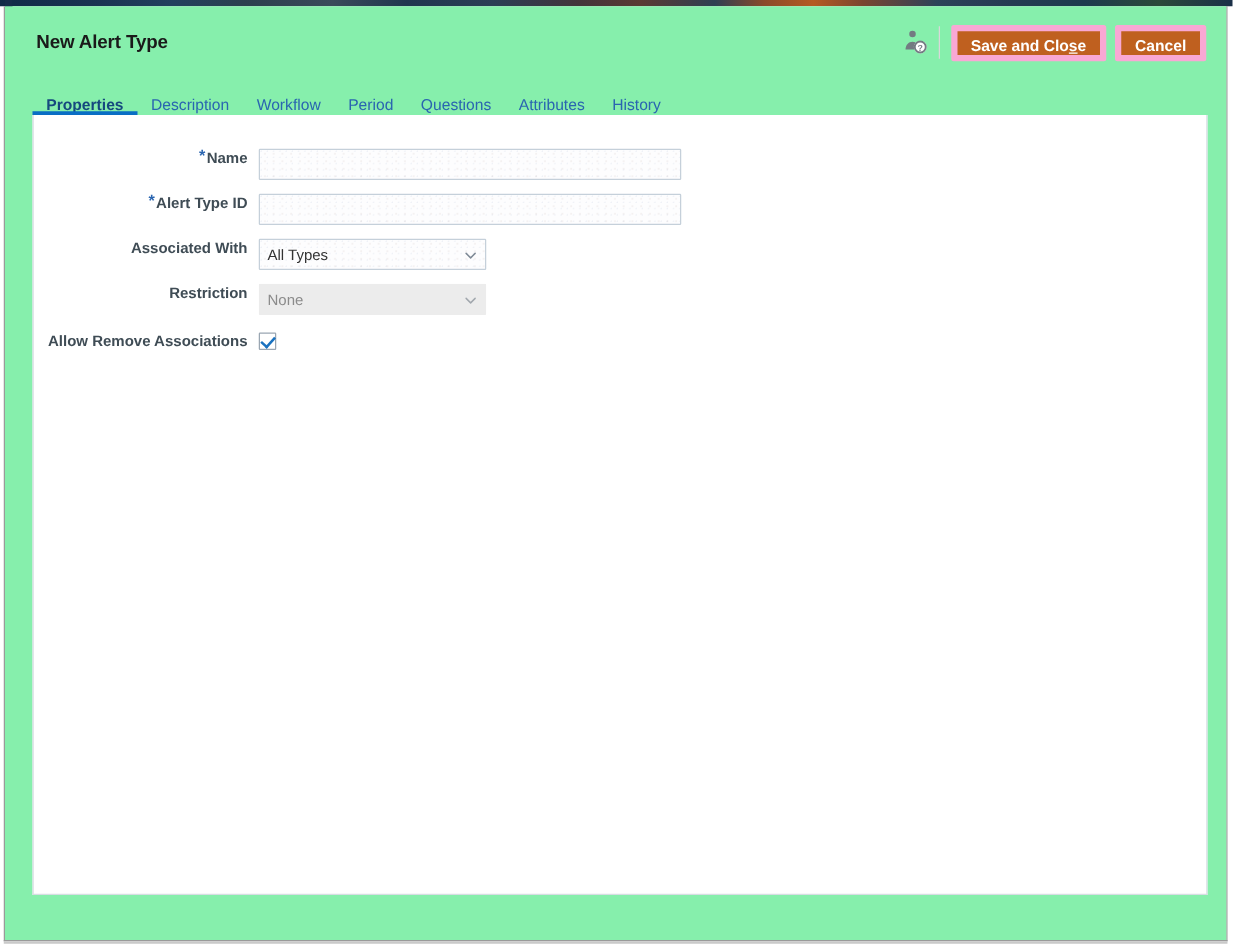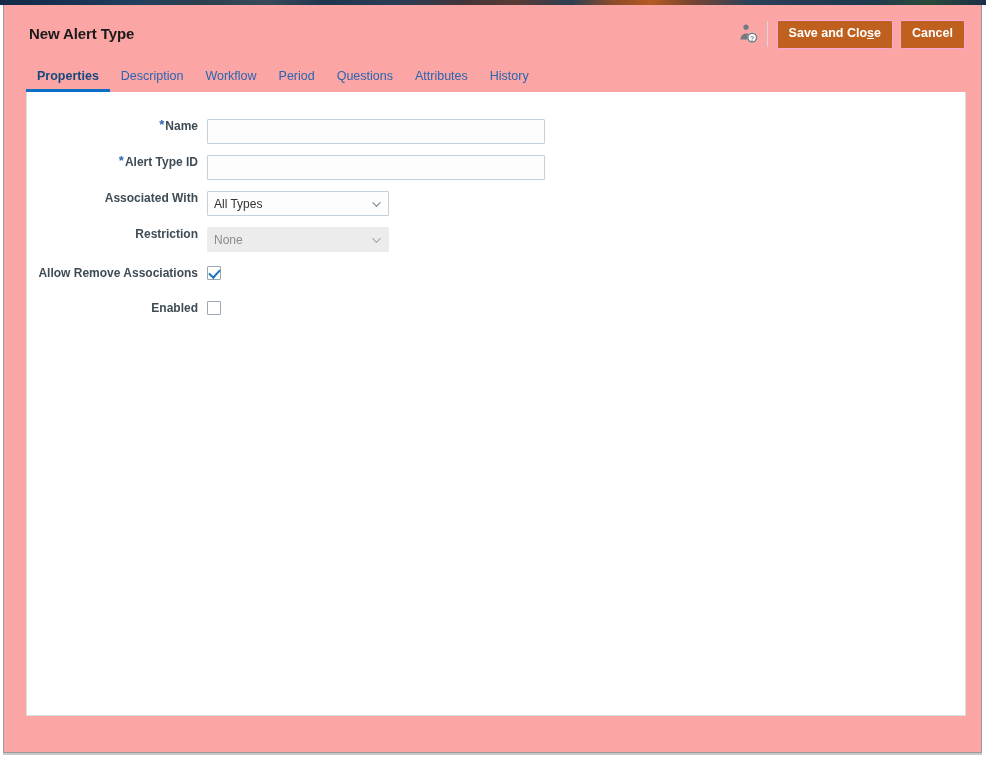--- a/index.html
+++ b/index.html
@@ -56,21 +56,21 @@
     left: 3px; top: 753px;
     width: 979px; height: 2px;
     background: #c9c9c9;
   }
 
   
   #dialog {
     position: absolute;
     left: 4px; top: 5px;
     width: 977px; height: 747px;
-    background: #fca5a5;
+    background: #86efac;
     overflow: hidden;
   }
 
   
   #header {
     position: absolute;
     left: 0; top: 0;
     width: 977px; height: 55px;
   }
   #page-title {
@@ -100,21 +100,21 @@
     background: #d8d8d8;
     margin-right: 9px;
   }
   .action-btn {
     display: inline-block;
     background: #bf601f;
     color: #ffffff;
     font-family: "Liberation Sans", sans-serif;
     font-size: 12.5px;
     font-weight: bold;
-    border: 1px solid #f9a8d4;
+    border: 5px solid #f9a8d4;
     border-radius: 2px;
     padding: 6px 11px 7px 11px;
     line-height: 13px;
     cursor: pointer;
     white-space: nowrap;
     box-sizing: border-box;
     height: 29px;
   }
   #save-and-close-button { margin-right: 7px; }
   .accesskey { text-decoration: underline; }
@@ -128,21 +128,21 @@
   #tablist {
     position: absolute;
     left: 22px; top: 0;
     display: flex;
     align-items: flex-end;
     height: 32px;
   }
   .tab {
     font-size: 12.5px;
     color: #2a65b0;
-    padding: 0 11px 9px 11px;
+    padding: 0 11px 1px 11px;
     cursor: pointer;
     white-space: nowrap;
     position: relative;
     line-height: 14px;
   }
   .tab.active {
     color: #15497e;
     font-weight: bold;
   }
   .tab.active::after {
@@ -377,20 +377,16 @@
           </span>
         </div>
       </div>
 
 
       <div class="field-row checkbox-row" style="margin-top:14px; align-items:flex-start;">
         <div class="field-label">Allow Remove Associations</div>
         <div class="cb checked"></div>
       </div>
 
-      <div class="field-row checkbox-row" style="margin-top:21px; align-items:center;">
-        <div class="field-label">Enabled</div>
-        <div class="cb"></div>
-      </div>
 
     </div>
   </div>
 </div>
 
 </body></html>

